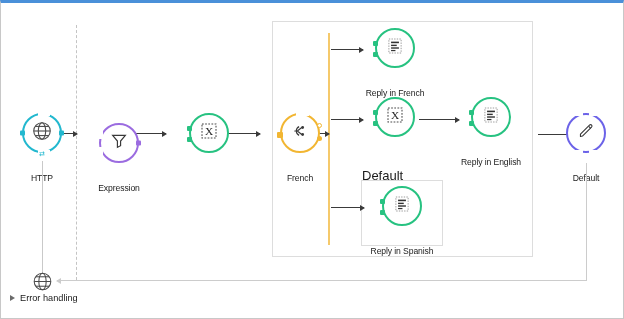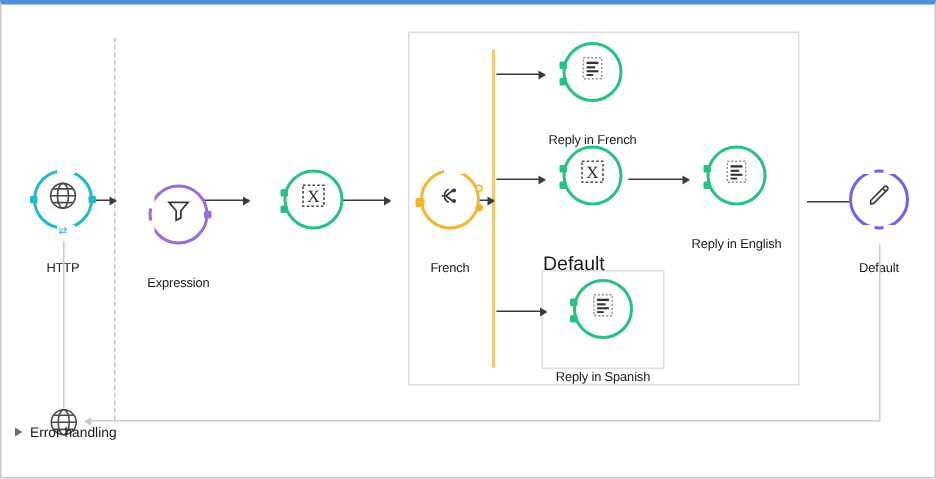--- a/index.html
+++ b/index.html
@@ -180,21 +180,21 @@
     left: -1px; top: -2.5px;
     width: 0; height: 0;
     border-right: 5px solid #cccccc;
     border-top: 3px solid transparent;
     border-bottom: 3px solid transparent;
   }
 
   
   #error-handling {
     position: absolute;
-    left: 9px; top: 280px;
+    left: 9px; top: 290px;
     display: flex;
     align-items: center;
     gap: 5px;
     cursor: pointer;
   }
   #error-handling .tri {
     width: 0; height: 0;
     border-left: 5px solid #6b6b6b;
     border-top: 3.5px solid transparent;
     border-bottom: 3.5px solid transparent;

